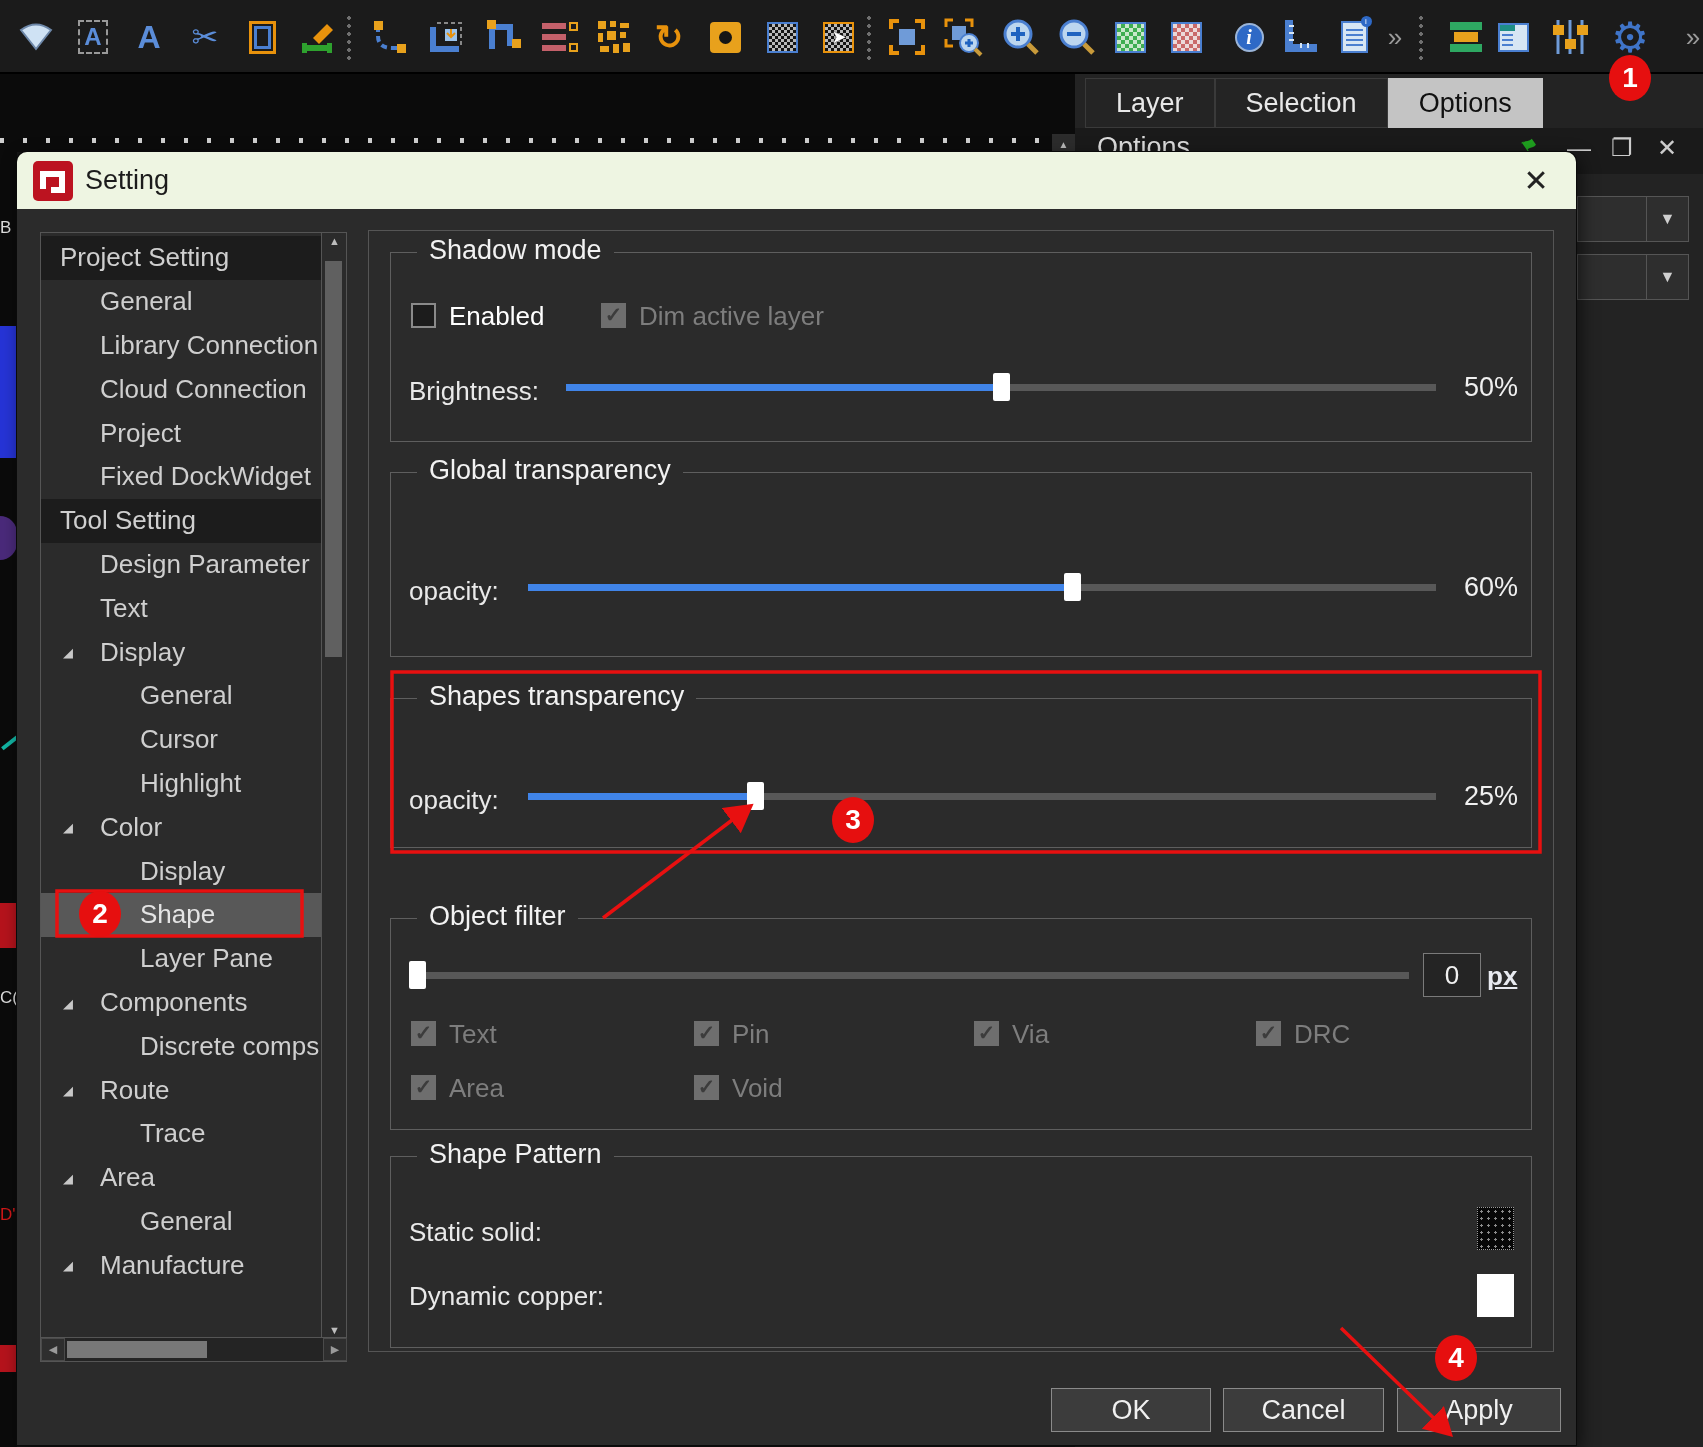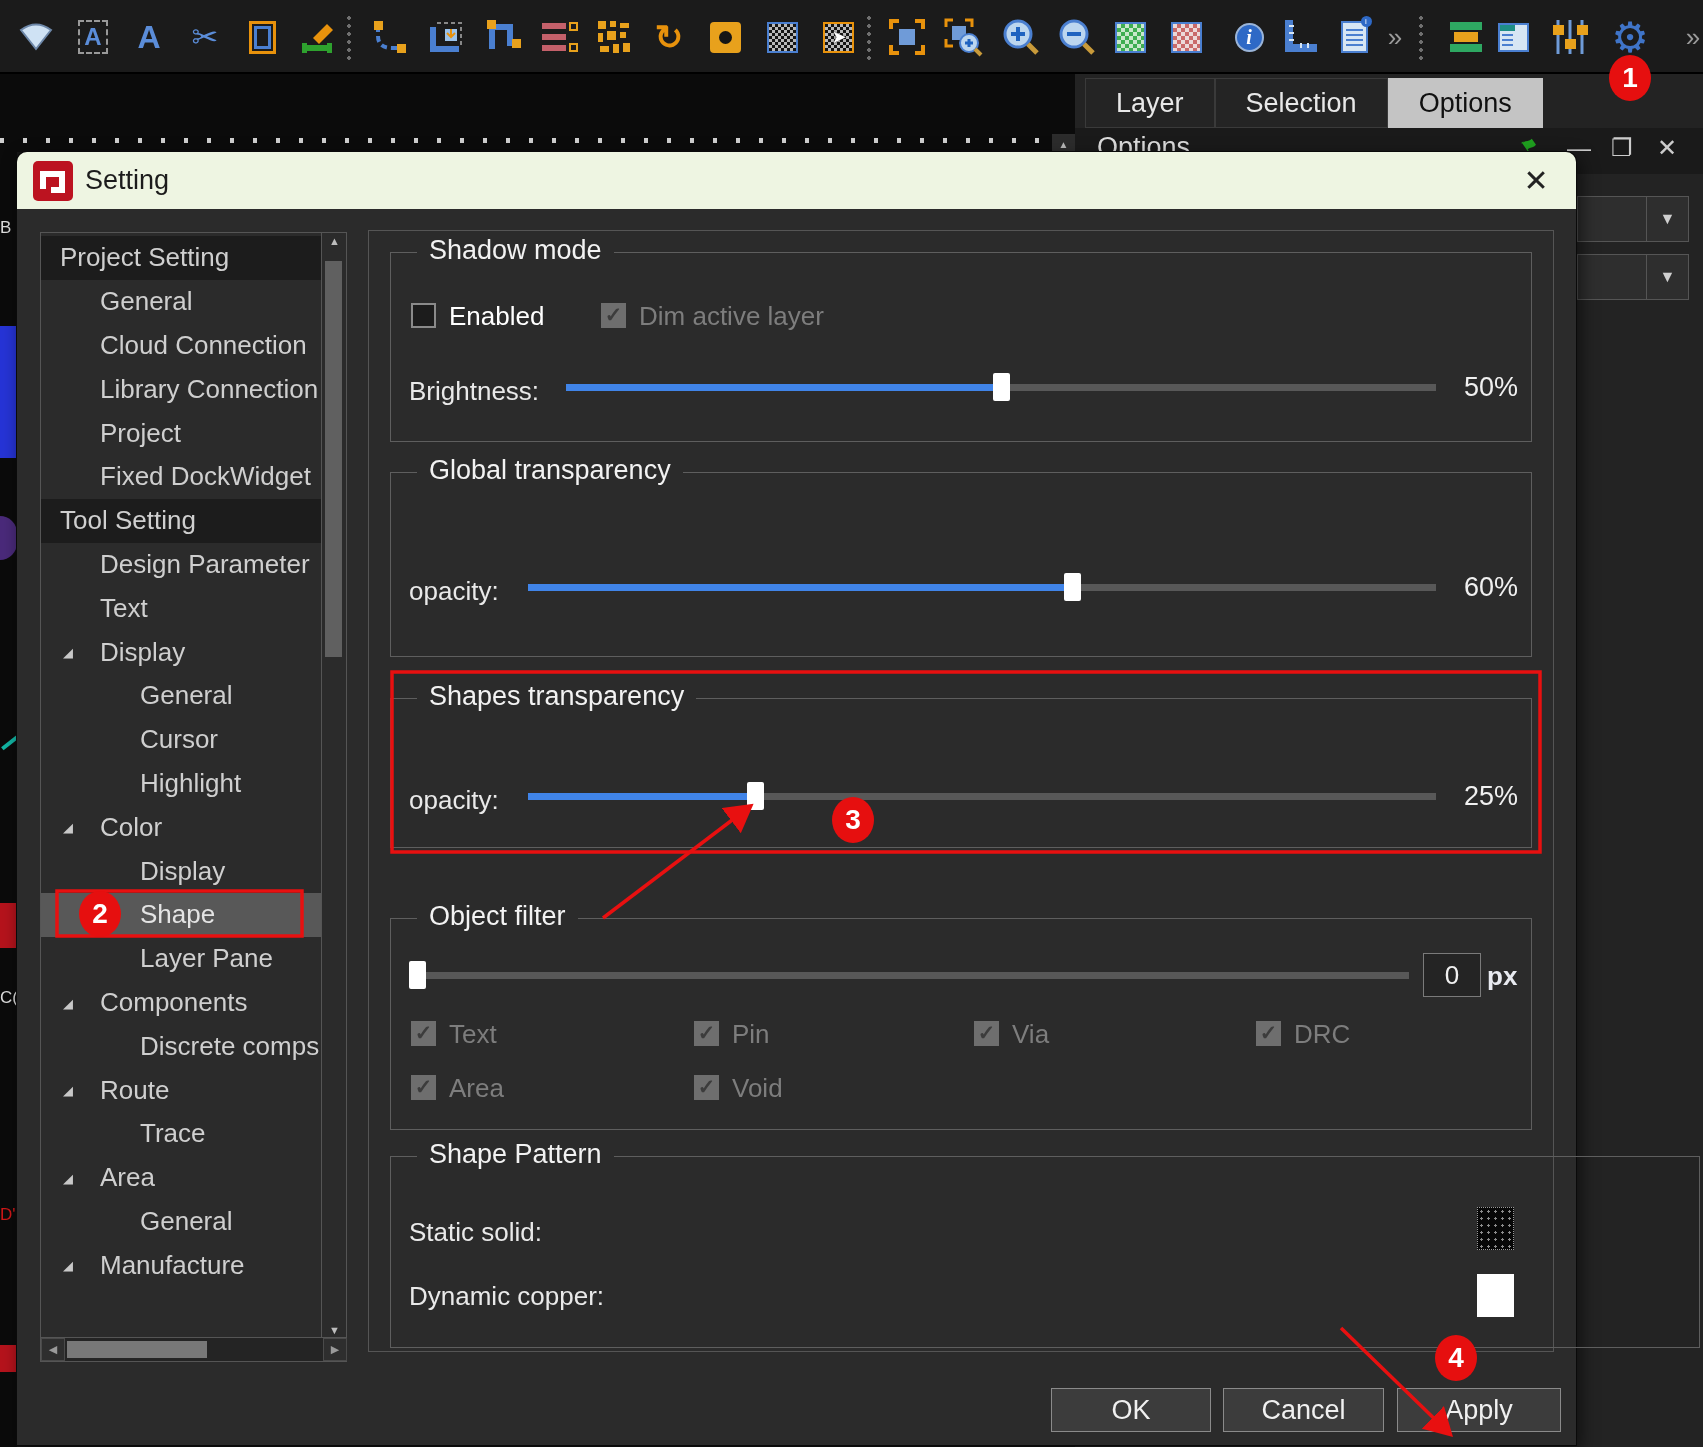--- a/index.html
+++ b/index.html
@@ -361,24 +361,24 @@
 
     <div class="tree-box">
       <div class="tree-items" id="tree">
           <div class="t-row band">
             <span class="t-label l0">Project Setting</span>
           </div>
           <div class="t-row">
             <span class="t-label l1">General</span>
           </div>
           <div class="t-row">
+            <span class="t-label l1">Library Connection</span>
+          </div>
+          <div class="t-row">
             <span class="t-label l1">Cloud Connection</span>
-          </div>
-          <div class="t-row">
-            <span class="t-label l1">Library Connection</span>
           </div>
           <div class="t-row">
             <span class="t-label l1">Project</span>
           </div>
           <div class="t-row">
             <span class="t-label l1">Fixed DockWidget</span>
           </div>
           <div class="t-row band">
             <span class="t-label l0">Tool Setting</span>
           </div>
@@ -492,40 +492,40 @@
     </div>
 
     <div class="group" style="top:766px; width:1142px; height:212px;">
       <div class="group-title">Object filter</div>
       <div class="slider" id="sl-object" style="left:18px; top:42px; width:1000px;">
         <div class="s-track"></div>
           <div class="s-fill" style="width: 0px;"></div>
           <div class="s-handle" style="left: 0px;"></div>
       </div>
       <div class="spinbox" style="left:1032px; top:34px;">0</div>
-      <div class="unit" style="left:1096px; top:42px;">px</div>
+      <div class="unit" style="left:1096px; top:42px;text-decoration:underline;">px</div>
       <div id="of-row1">
           <div class="cb dis" style="left: 20px; top: 102px;">✓</div>
           <div class="cb-label lbl-off" style="left: 58px; top: 100px;">Text</div>
           <div class="cb dis" style="left: 303px; top: 102px;">✓</div>
           <div class="cb-label lbl-off" style="left: 341px; top: 100px;">Pin</div>
           <div class="cb dis" style="left: 583px; top: 102px;">✓</div>
           <div class="cb-label lbl-off" style="left: 621px; top: 100px;">Via</div>
           <div class="cb dis" style="left: 865px; top: 102px;">✓</div>
           <div class="cb-label lbl-off" style="left: 903px; top: 100px;">DRC</div>
         </div>
       <div id="of-row2">
           <div class="cb dis" style="left: 20px; top: 156px;">✓</div>
           <div class="cb-label lbl-off" style="left: 58px; top: 154px;">Area</div>
           <div class="cb dis" style="left: 303px; top: 156px;">✓</div>
           <div class="cb-label lbl-off" style="left: 341px; top: 154px;">Void</div>
         </div>
     </div>
 
-    <div class="group" style="top:1004px; width:1310px; height:192px;">
+    <div class="group" style="top:1004px; width:1142px; height:192px;">
       <div class="group-title">Shape Pattern</div>
       <div class="fieldlbl" style="left:18px; top:60px;">Static solid:</div>
       <div class="swatch-static" style="left:1086px; top:50px;"></div>
       <div class="fieldlbl" style="left:18px; top:124px;">Dynamic copper:</div>
       <div class="swatch-dyn" style="left:1086px; top:117px;"></div>
     </div>
 
     <div id="footer-btns">
         <div class="btn" style="left: 1034px; top: 1236px; width: 160px;">OK</div>
         <div class="btn" style="left: 1206px; top: 1236px; width: 161px;">Cancel</div>

